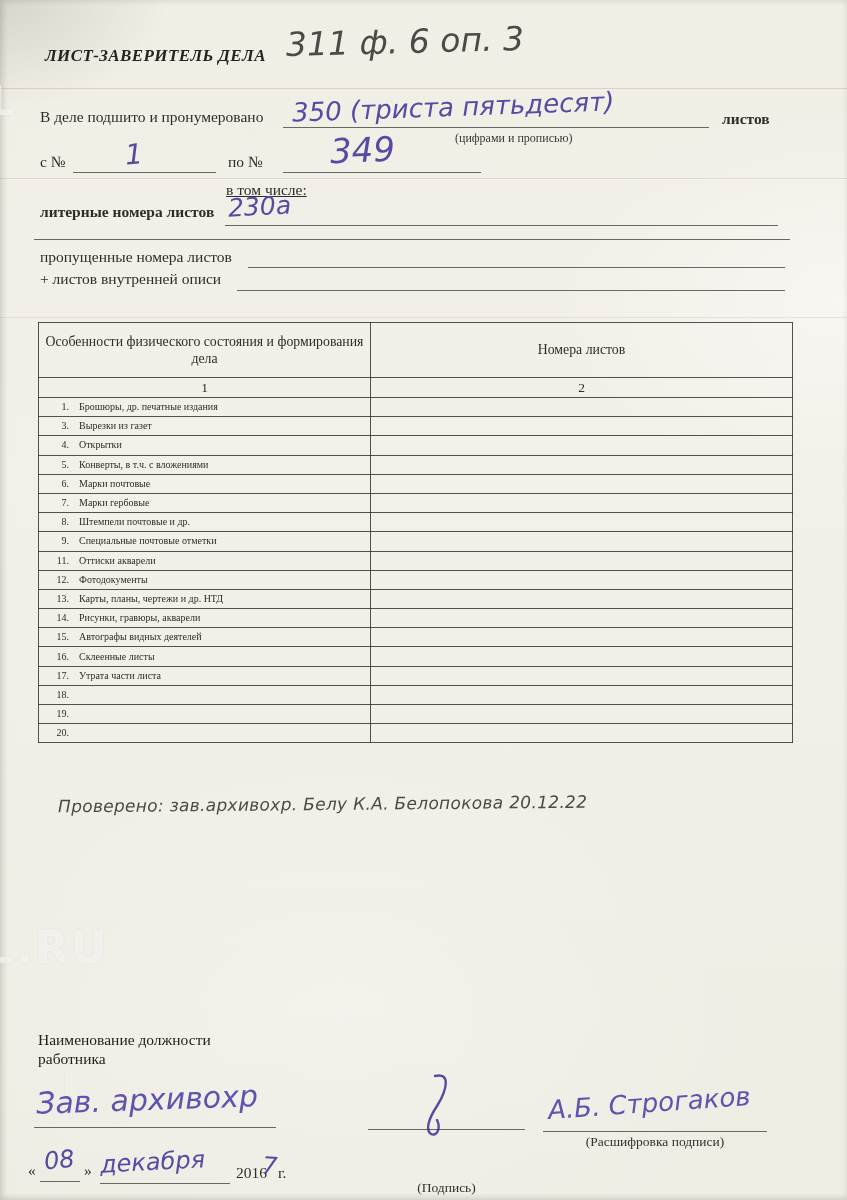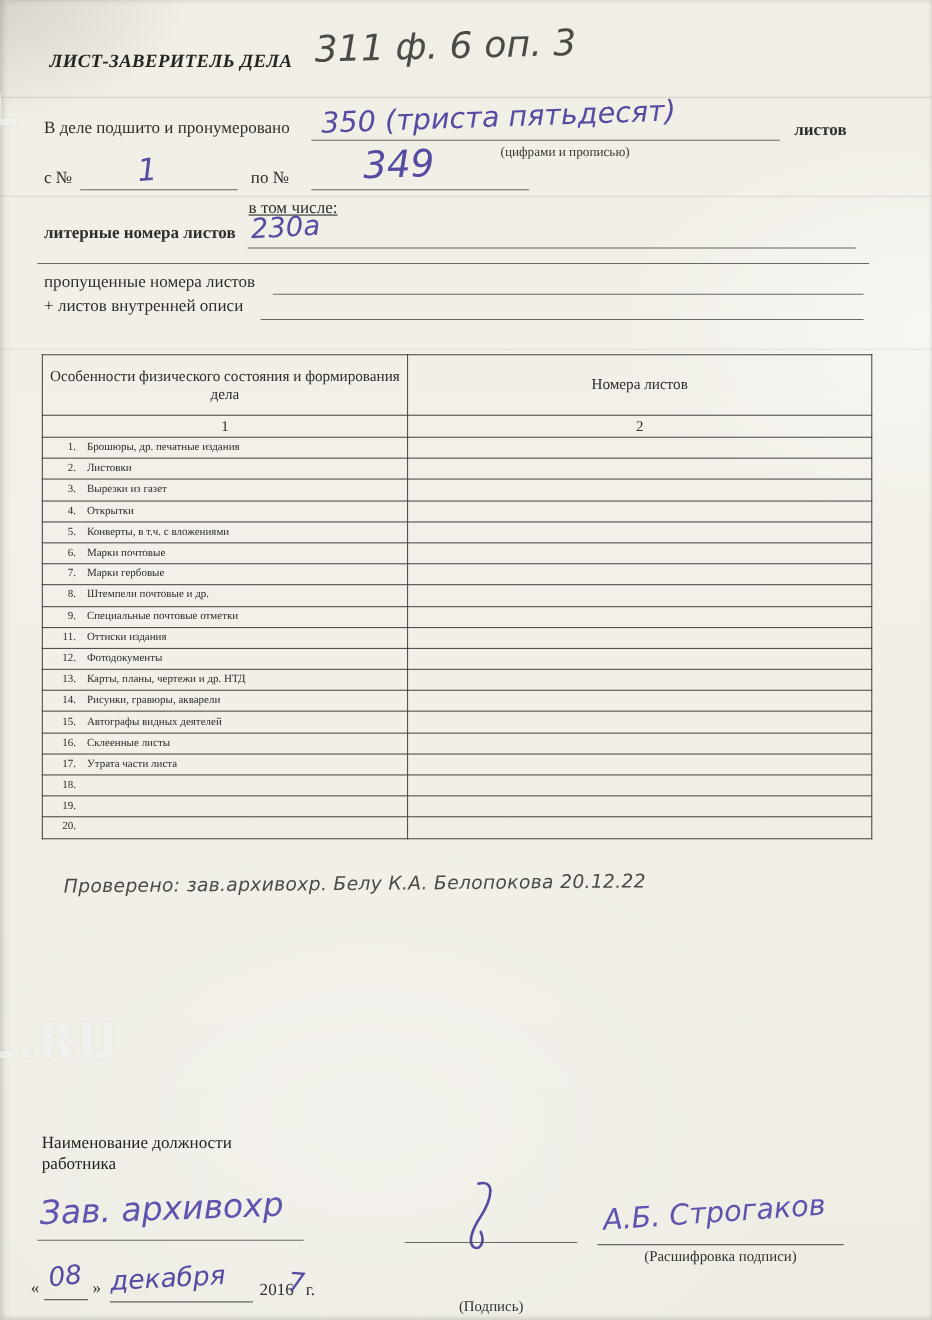--- a/index.html
+++ b/index.html
@@ -94,24 +94,20 @@
         <td>1</td>
         <td>2</td>
       </tr>
     </thead>
     <tbody>
         <tr class="body-row">
           <td><span class="rownum">1.</span><span>Брошюры, др. печатные издания</span></td>
           <td class="hw hw-gray rowval"></td>
         </tr>
         <tr class="body-row">
-          <td><span class="rownum">2.</span><span>Листовки</span></td>
-          <td class="hw hw-gray rowval"></td>
-        </tr>
-        <tr class="body-row">
           <td><span class="rownum">3.</span><span>Вырезки из газет</span></td>
           <td class="hw hw-gray rowval"></td>
         </tr>
         <tr class="body-row">
           <td><span class="rownum">4.</span><span>Открытки</span></td>
           <td class="hw hw-gray rowval"></td>
         </tr>
         <tr class="body-row">
           <td><span class="rownum">5.</span><span>Конверты, в т.ч. с вложениями</span></td>
           <td class="hw hw-gray rowval"></td>
@@ -126,21 +122,21 @@
         </tr>
         <tr class="body-row">
           <td><span class="rownum">8.</span><span>Штемпели почтовые и др.</span></td>
           <td class="hw hw-gray rowval"></td>
         </tr>
         <tr class="body-row">
           <td><span class="rownum">9.</span><span>Специальные почтовые отметки</span></td>
           <td class="hw hw-gray rowval"></td>
         </tr>
         <tr class="body-row">
-          <td><span class="rownum">11.</span><span>Оттиски издания</span></td>
+          <td><span class="rownum">11.</span><span>Оттиски акварели</span></td>
           <td class="hw hw-gray rowval"></td>
         </tr>
         <tr class="body-row">
           <td><span class="rownum">12.</span><span>Фотодокументы</span></td>
           <td class="hw hw-gray rowval"></td>
         </tr>
         <tr class="body-row">
           <td><span class="rownum">13.</span><span>Карты, планы, чертежи и др. НТД</span></td>
           <td class="hw hw-gray rowval"></td>
         </tr>

